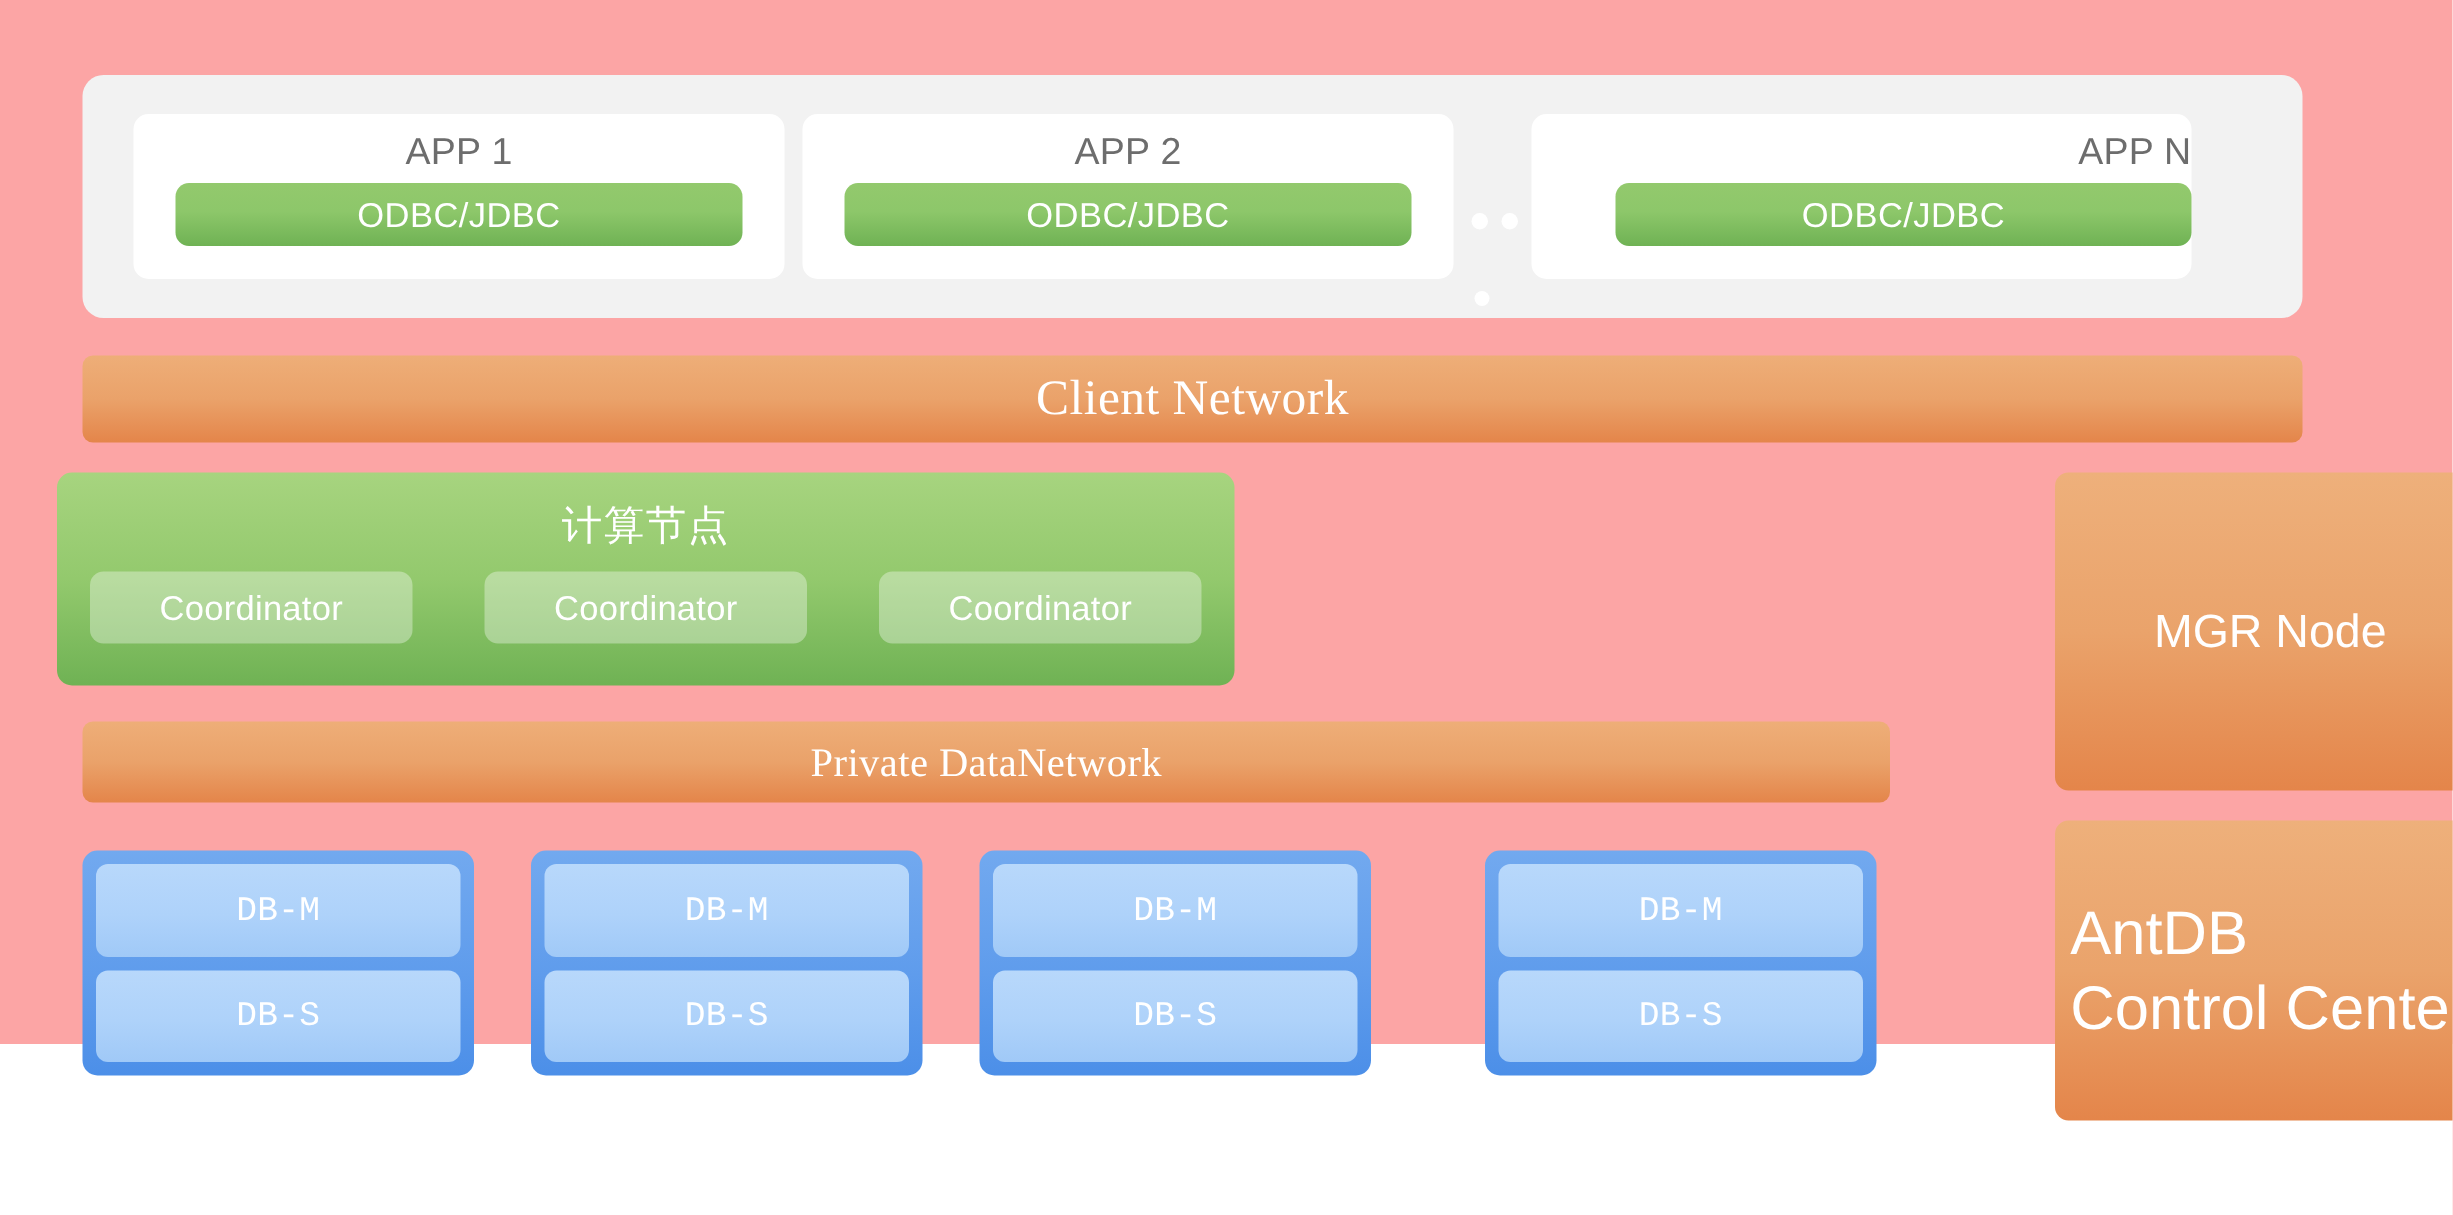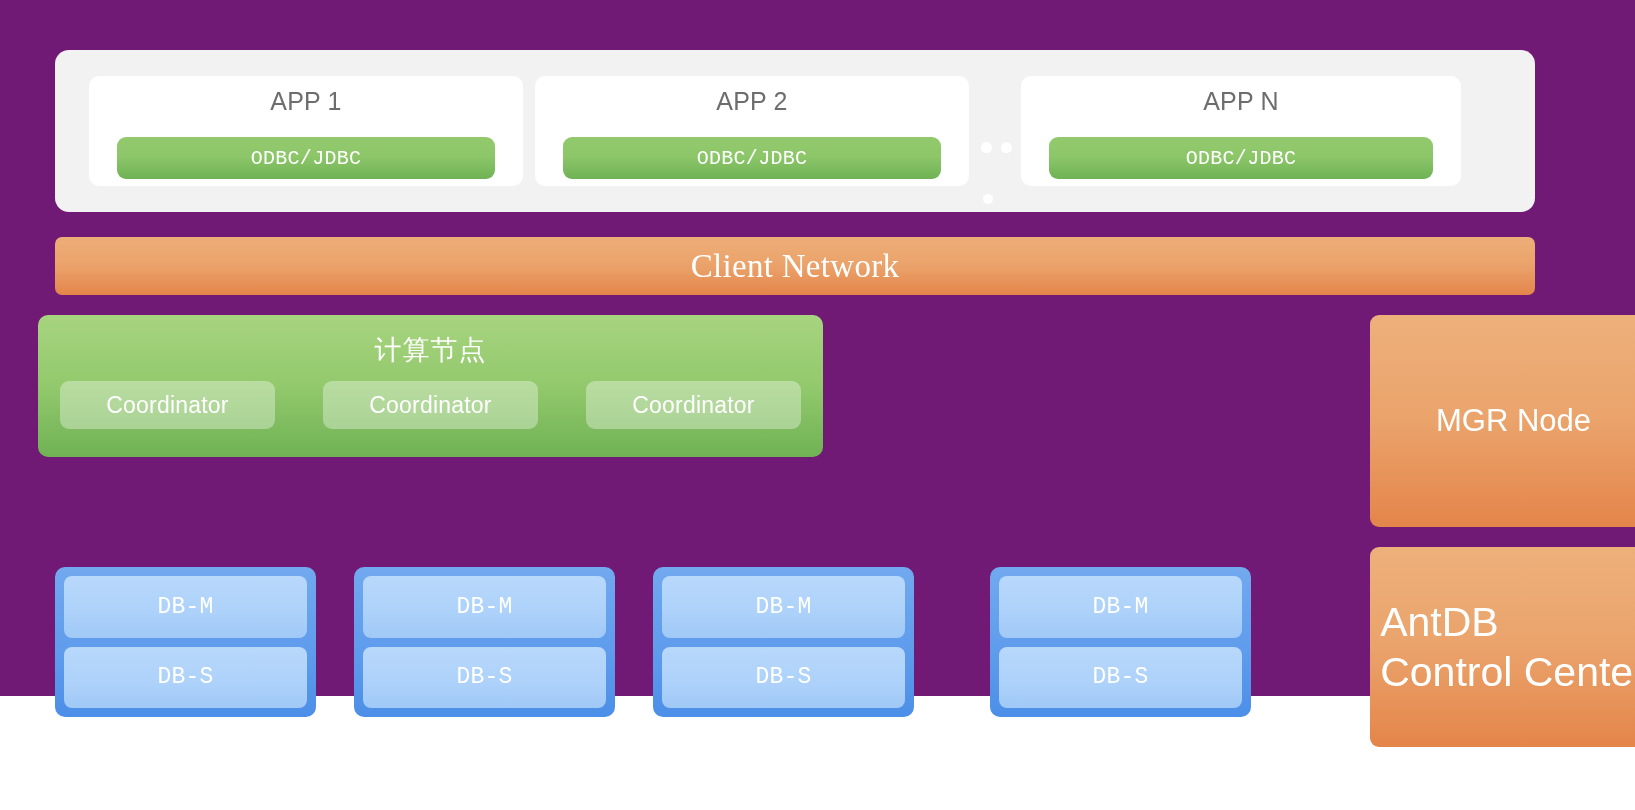--- a/index.html
+++ b/index.html
@@ -10,21 +10,21 @@
     height: 810px;
     background: #ffffff;
     font-family: "Liberation Sans", "DejaVu Sans", sans-serif;
     overflow: hidden;
   }
 
   .diagram {
     position: relative;
     width: 1635px;
     height: 696px;
-    background: #701a75;
+    background: #fca5a5;
   }
 
   
   .app-band {
     position: absolute;
     left: 55px;
     top: 50px;
     width: 1480px;
     height: 162px;
     background: #f2f2f2;
@@ -38,42 +38,41 @@
     background: #ffffff;
     border-radius: 10px;
     display: flex;
     flex-direction: column;
     align-items: center;
     justify-content: flex-start;
     padding-top: 9px;
   }
   .app-card.a1 { left: 34px;  width: 434px; }
   .app-card.a2 { left: 480px; width: 434px; }
-  .app-card.an { left: 966px; width: 440px; }
+  .app-card.an { left: 966px; width: 440px; align-items: flex-end; }
 
   .app-title {
     font-size: 25px;
     color: #6d6d6d;
     line-height: 32px;
     letter-spacing: .2px;
   }
 
   .odbc-pill {
-    margin-top: 20px;
+    margin-top: 5px;
     width: calc(100% - 56px);
     height: 42px;
     border-radius: 9px;
     background: linear-gradient(180deg, #93c96d 0%, #8dc76a 45%, #6fb254 100%);
     color: #ffffff;
-    font-size: 20px;
+    font-size: 23px;
     display: flex;
     align-items: center;
     justify-content: center;
     letter-spacing: .3px;
-    font-family: Liberation Mono, monospace;
   }
 
   
   .ellipsis-dots {
     position: absolute;
     left: 980px;
     top: 142px;
     width: 40px;
     height: 12px;
   }
@@ -247,20 +246,21 @@
     </div>
   </div>
 
 
   <div class="side-panel mgr">MGR Node</div>
   <div class="side-panel acc">
     <span style="white-space:pre-line">AntDB
 Control Center</span>
   </div>
 
+  <div class="net-bar private">Private DataNetwork</div>
 
   <div class="db-group g1">
     <div class="db-slot">DB-M</div>
     <div class="db-slot">DB-S</div>
   </div>
 
   <div class="db-group g2">
     <div class="db-slot">DB-M</div>
     <div class="db-slot">DB-S</div>
   </div>

